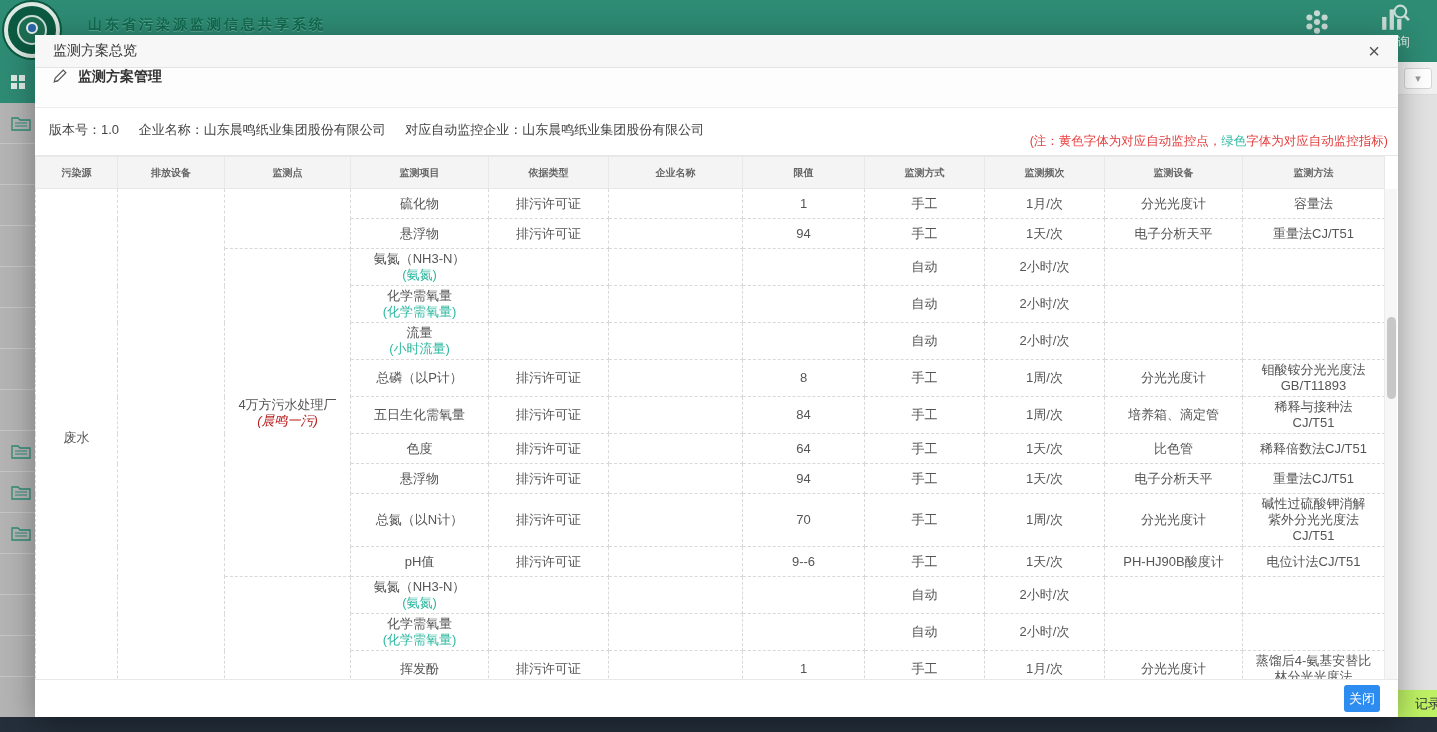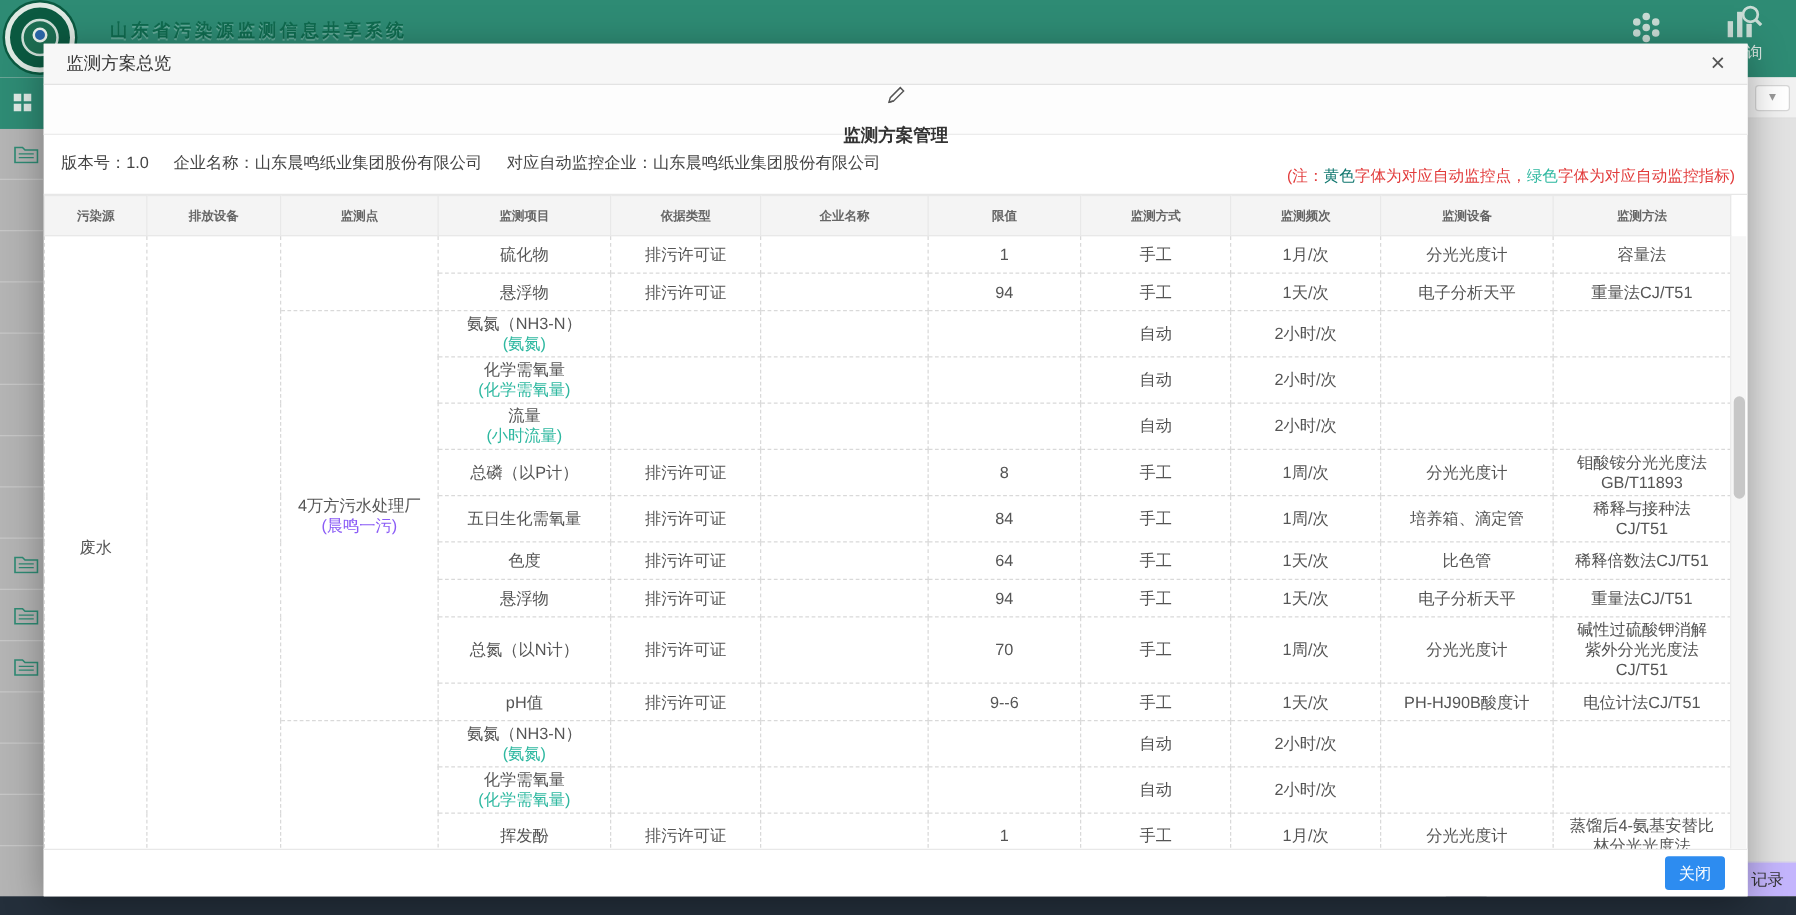--- a/index.html
+++ b/index.html
@@ -22,57 +22,57 @@
   .side-item { width:35px; height:41px; border-bottom:1px solid #c6c6c6; position:relative;
     display:flex; align-items:center; justify-content:flex-end; padding-right:4px; }
   .side-item.active { background:#2e8b74; border-bottom:1px solid #2e8b74; }
   .grid-ico { width:14px; height:14px; display:grid; grid-template-columns:6px 6px; grid-gap:2px; margin-right:6px;}
   .grid-ico i { width:6px; height:6px; background:#dfeae5; display:block; }
   
   .bg-right { position:absolute; left:1398px; top:62px; width:39px; height:655px; background:#e2e2e2; }
   .bg-right .tool-row { height:33px; background:#f1f1f1; border-bottom:1px solid #dcdcdc; position:relative; }
   .caret-box { position:absolute; left:6px; top:6px; width:28px; height:21px; background:#fff;
     border:1px solid #d6d6d6; border-radius:3px; color:#999; font-size:11px; text-align:center; line-height:19px; }
-  .records-row { position:absolute; left:0; bottom:0; width:39px; height:28px; background:#c4b5fd;
-    border-top:1px solid #e0e0e0; font-size:13px; color:#333; line-height:28px; padding-left:3px; overflow:hidden; white-space:nowrap; }
+  .records-row { position:absolute; left:0; bottom:0; width:39px; height:28px; background:#bef264;
+    border-top:1px solid #e0e0e0; font-size:13px; color:#333; line-height:28px; padding-left:17px; overflow:hidden; white-space:nowrap; }
   .bg-bottom { position:absolute; left:0; top:717px; width:1437px; height:15px; background:#242f3b; }
   .bg-avatar { position:absolute; left:1145px; top:712px; width:56px; height:56px; border-radius:50%;
     background:#3d4a59; border:2px solid #5a6a7d; }
   
   .modal { position:absolute; left:35px; top:35px; width:1363px; height:682px; background:#fff;
     box-shadow:0 6px 30px rgba(0,0,0,0.35); z-index:10; }
   .modal-titlebar { height:33px; background:#f7f7f7; border-bottom:1px solid #e3e3e3;
     display:flex; align-items:center; padding:12px 18px; font-size:14px; color:#333; }
   .close-x { margin-left:auto; font-size:20px; color:#555; line-height:1; cursor:pointer; }
   .section-bar { height:40px; background:#fdfdfd; border-bottom:1px solid #ececec;
-    display:flex; align-items:center; padding:0 16px; gap:10px;flex-direction:column; }
+    display:flex; padding:0 16px; gap:10px; }
   .section-title { font-size:14px; font-weight:bold; color:#333; }
   .info-bar { position:relative; height:47px; }
   .info-text { position:absolute; left:14px; top:13px; font-size:13px; color:#444; }
   .info-text span { margin-right:16px; }
   .note { position:absolute; right:10px; bottom:5px; font-size:12.5px; color:#e23c3c; }
-  .note .yellow { color:#0f766e; }
+  .note .yellow { color:#ef4444; }
   .note .green { color:#2eb8a0; }
   
   .table-wrap { position:relative; height:524px; overflow:hidden; border-top:1px solid #e7e7e7; }
   table { border-collapse:collapse; table-layout:fixed; width:1349px; font-size:13px; color:#555;
     text-align:center; }
   th { height:32px; background:#f4f4f4; border:1px solid #e8e8e8; font-weight:bold;
     color:#666; font-size:10px; }
   td { border:1px dashed #d9d9d9; padding:2px 5px; height:30px; line-height:16px; }
   td .auto-green { color:#2eb8a0; }
-  td .auto-orange { color:#8b5cf6; }
+  td .auto-orange { color:#b91c1c;font-style:italic; }
   .vscroll { position:absolute; right:1px; top:33px; bottom:0; width:13px; background:#f6f6f6;
     border-left:1px solid #ebebeb; }
   .vscroll .thumb { position:absolute; left:2px; top:128px; width:9px; height:82px;
     background:#c7c7c7; border-radius:5px; }
   
   .modal-footer { height:38px; border-top:1px solid #e8e8e8; display:flex; align-items:center;
     justify-content:flex-end; padding-right:18px; background:#fff; }
-  .btn-close { width:48px; height:27px; background:#2d8cf0; color:#fff; border:none; border-radius:3px;
+  .btn-close { width:36px; height:27px; background:#2d8cf0; color:#fff; border:none; border-radius:3px;
     font-size:13px; font-family:inherit; cursor:pointer; }
 </style>
 </head>
 <body>
 
 <div class="bg-header">
   <div class="bg-logo">
     <div class="inner"></div>
     <div class="core"></div>
   </div>

